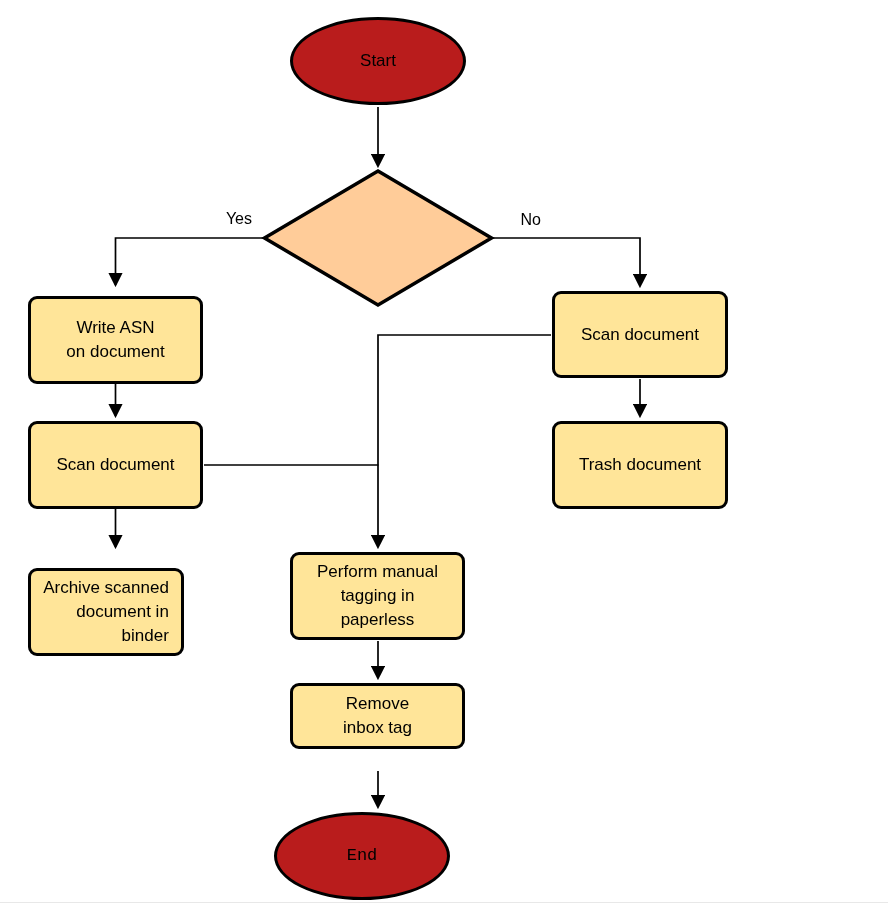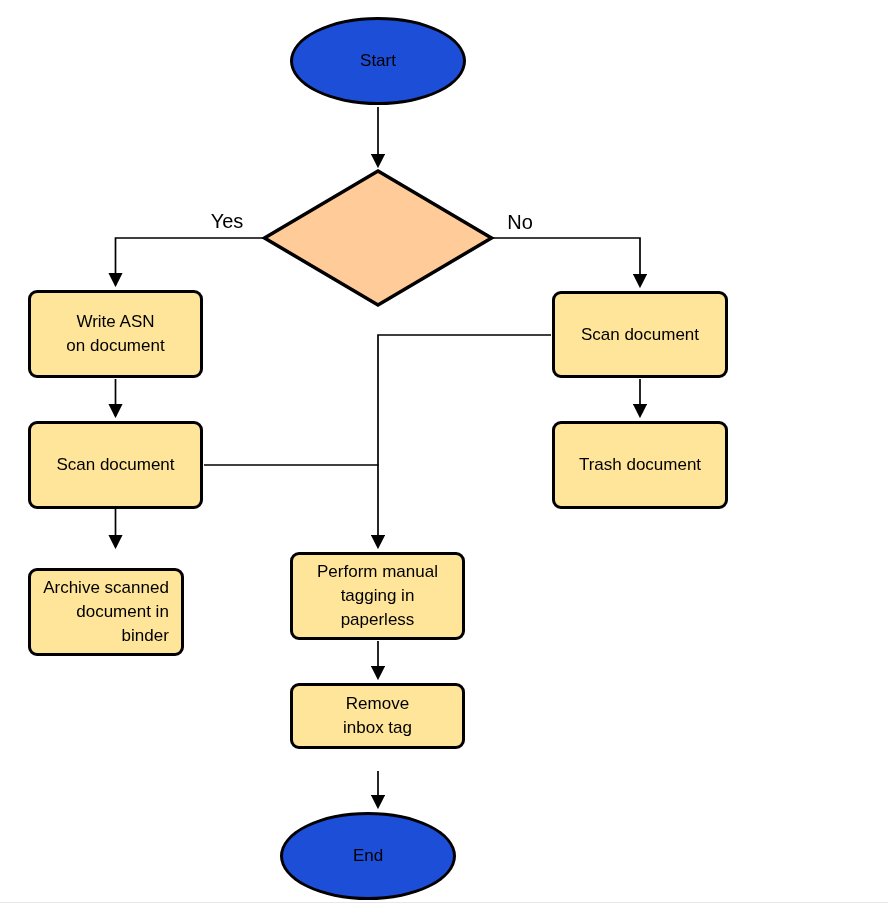--- a/index.html
+++ b/index.html
@@ -23,21 +23,21 @@
     display: flex;
     align-items: center;
     justify-content: center;
     text-align: center;
     font-size: 17px;
     line-height: 24px;
     white-space: pre-line;
     color: #000000;
   }
   .terminator {
-    background: #1d4ed8;
+    background: #b91c1c;
     border: 3.5px solid #000000;
     border-radius: 50%;
   }
   .process {
     background: #FFE599;
     border: 3px solid #000000;
     border-radius: 9px;
     padding: 4px 10px;
   }
   .decision-text {
@@ -45,22 +45,22 @@
     display: flex;
     align-items: center;
     justify-content: center;
     text-align: center;
     font-size: 17px;
     line-height: 24px;
     white-space: pre-line;
   }
   .edge-label {
     position: absolute;
-    font-size: 20px;
-    text-align: center;
+    font-size: 16px;
+    text-align: right;
     color: #000000;
   }
   .note {
     position: absolute;
     font-size: 18px;
     font-style: italic;
     line-height: 25px;
     white-space: pre-line;
     color: #1a1a1a;
   }
@@ -99,37 +99,37 @@
     <path d="M378 771 L378 807" fill="none" stroke="#000000" stroke-width="1.7" marker-end="url(#arrow)"></path>
   </svg>
 
   <div class="node terminator" style="left:290px; top:17px; width:176px; height:88px;">Start</div>
 
 
   <div class="edge-label" style="left:202px; top:210px; width:50px;">Yes</div>
 
   <div class="edge-label" style="left:499px; top:211px; width:42px;">No</div>
 
-  <div class="node process" style="left:28px; top:290px; width:175px; height:88px;">Write ASN
+  <div class="node process" style="left:28px; top:296px; width:175px; height:88px;">Write ASN
 on document</div>
 
   <div class="node process" style="left:28px; top:421px; width:175px; height:88px;">Scan document</div>
 
   <div class="node process" style="left:28px; top:568px; width:156px; height:88px;text-align:right;">Archive scanned
 document in
 binder</div>
 
   <div class="node process" style="left:552px; top:291px; width:176px; height:87px;">Scan document</div>
 
   <div class="node process" style="left:552px; top:421px; width:176px; height:88px;">Trash document</div>
 
   <div class="node process" style="left:290px; top:552px; width:175px; height:88px;">Perform manual
 tagging in
 paperless</div>
 
 
   <div class="node process" style="left:290px; top:683px; width:175px; height:66px;">Remove
 inbox tag</div>
 
-  <div class="node terminator" style="left:280px; top:812px; width:176px; height:88px;">End</div>
+  <div class="node terminator" style="left:274px; top:812px; width:176px; height:88px;font-family:Liberation Mono, monospace;">End</div>
 
   <div class="bottom-rule"></div>
 </div>
 
 </body></html>

